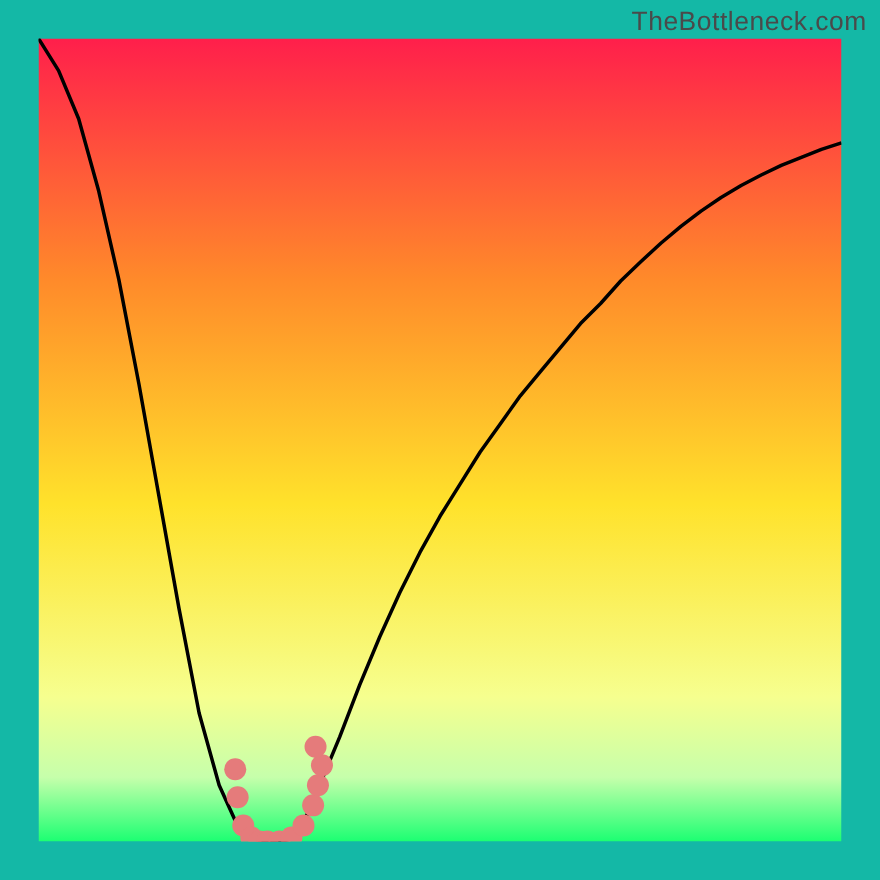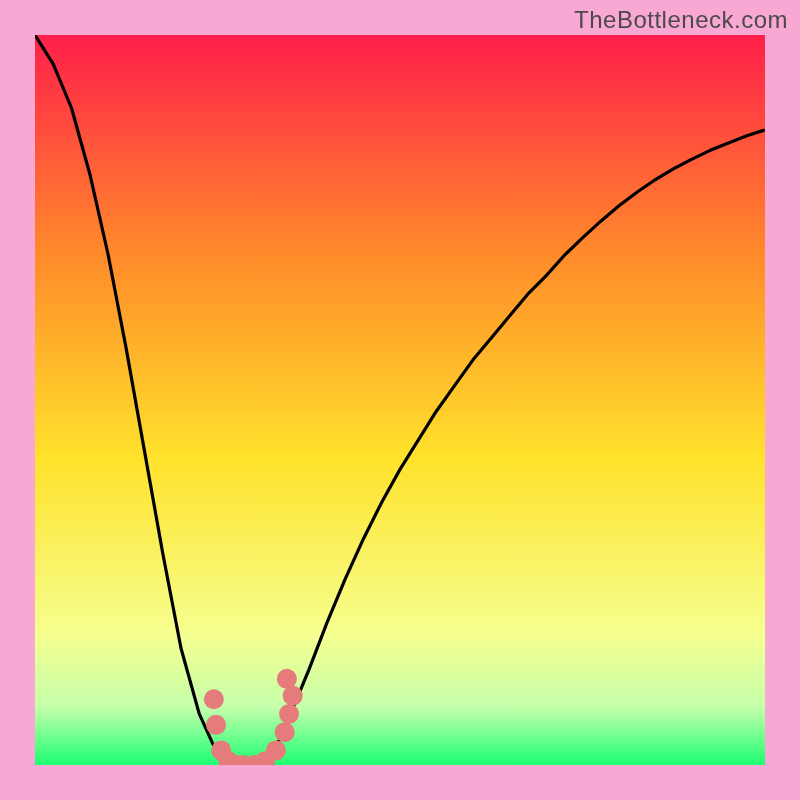--- a/index.html
+++ b/index.html
@@ -8,21 +8,21 @@
     width: 800px;
     height: 800px;
     background: #000000;
     overflow: hidden;
     font-family: Arial, Helvetica, sans-serif;
   }
   .frame {
     position: relative;
     width: 800px;
     height: 800px;
-    background: #f9a8d4;
+    background: #14b8a6;
   }
   .watermark {
     position: absolute;
     top: 6px;
     right: 12px;
     color: #4a4a4a;
     font-size: 24px;
     font-weight: 500;
     letter-spacing: 0.5px;
     z-index: 50;

